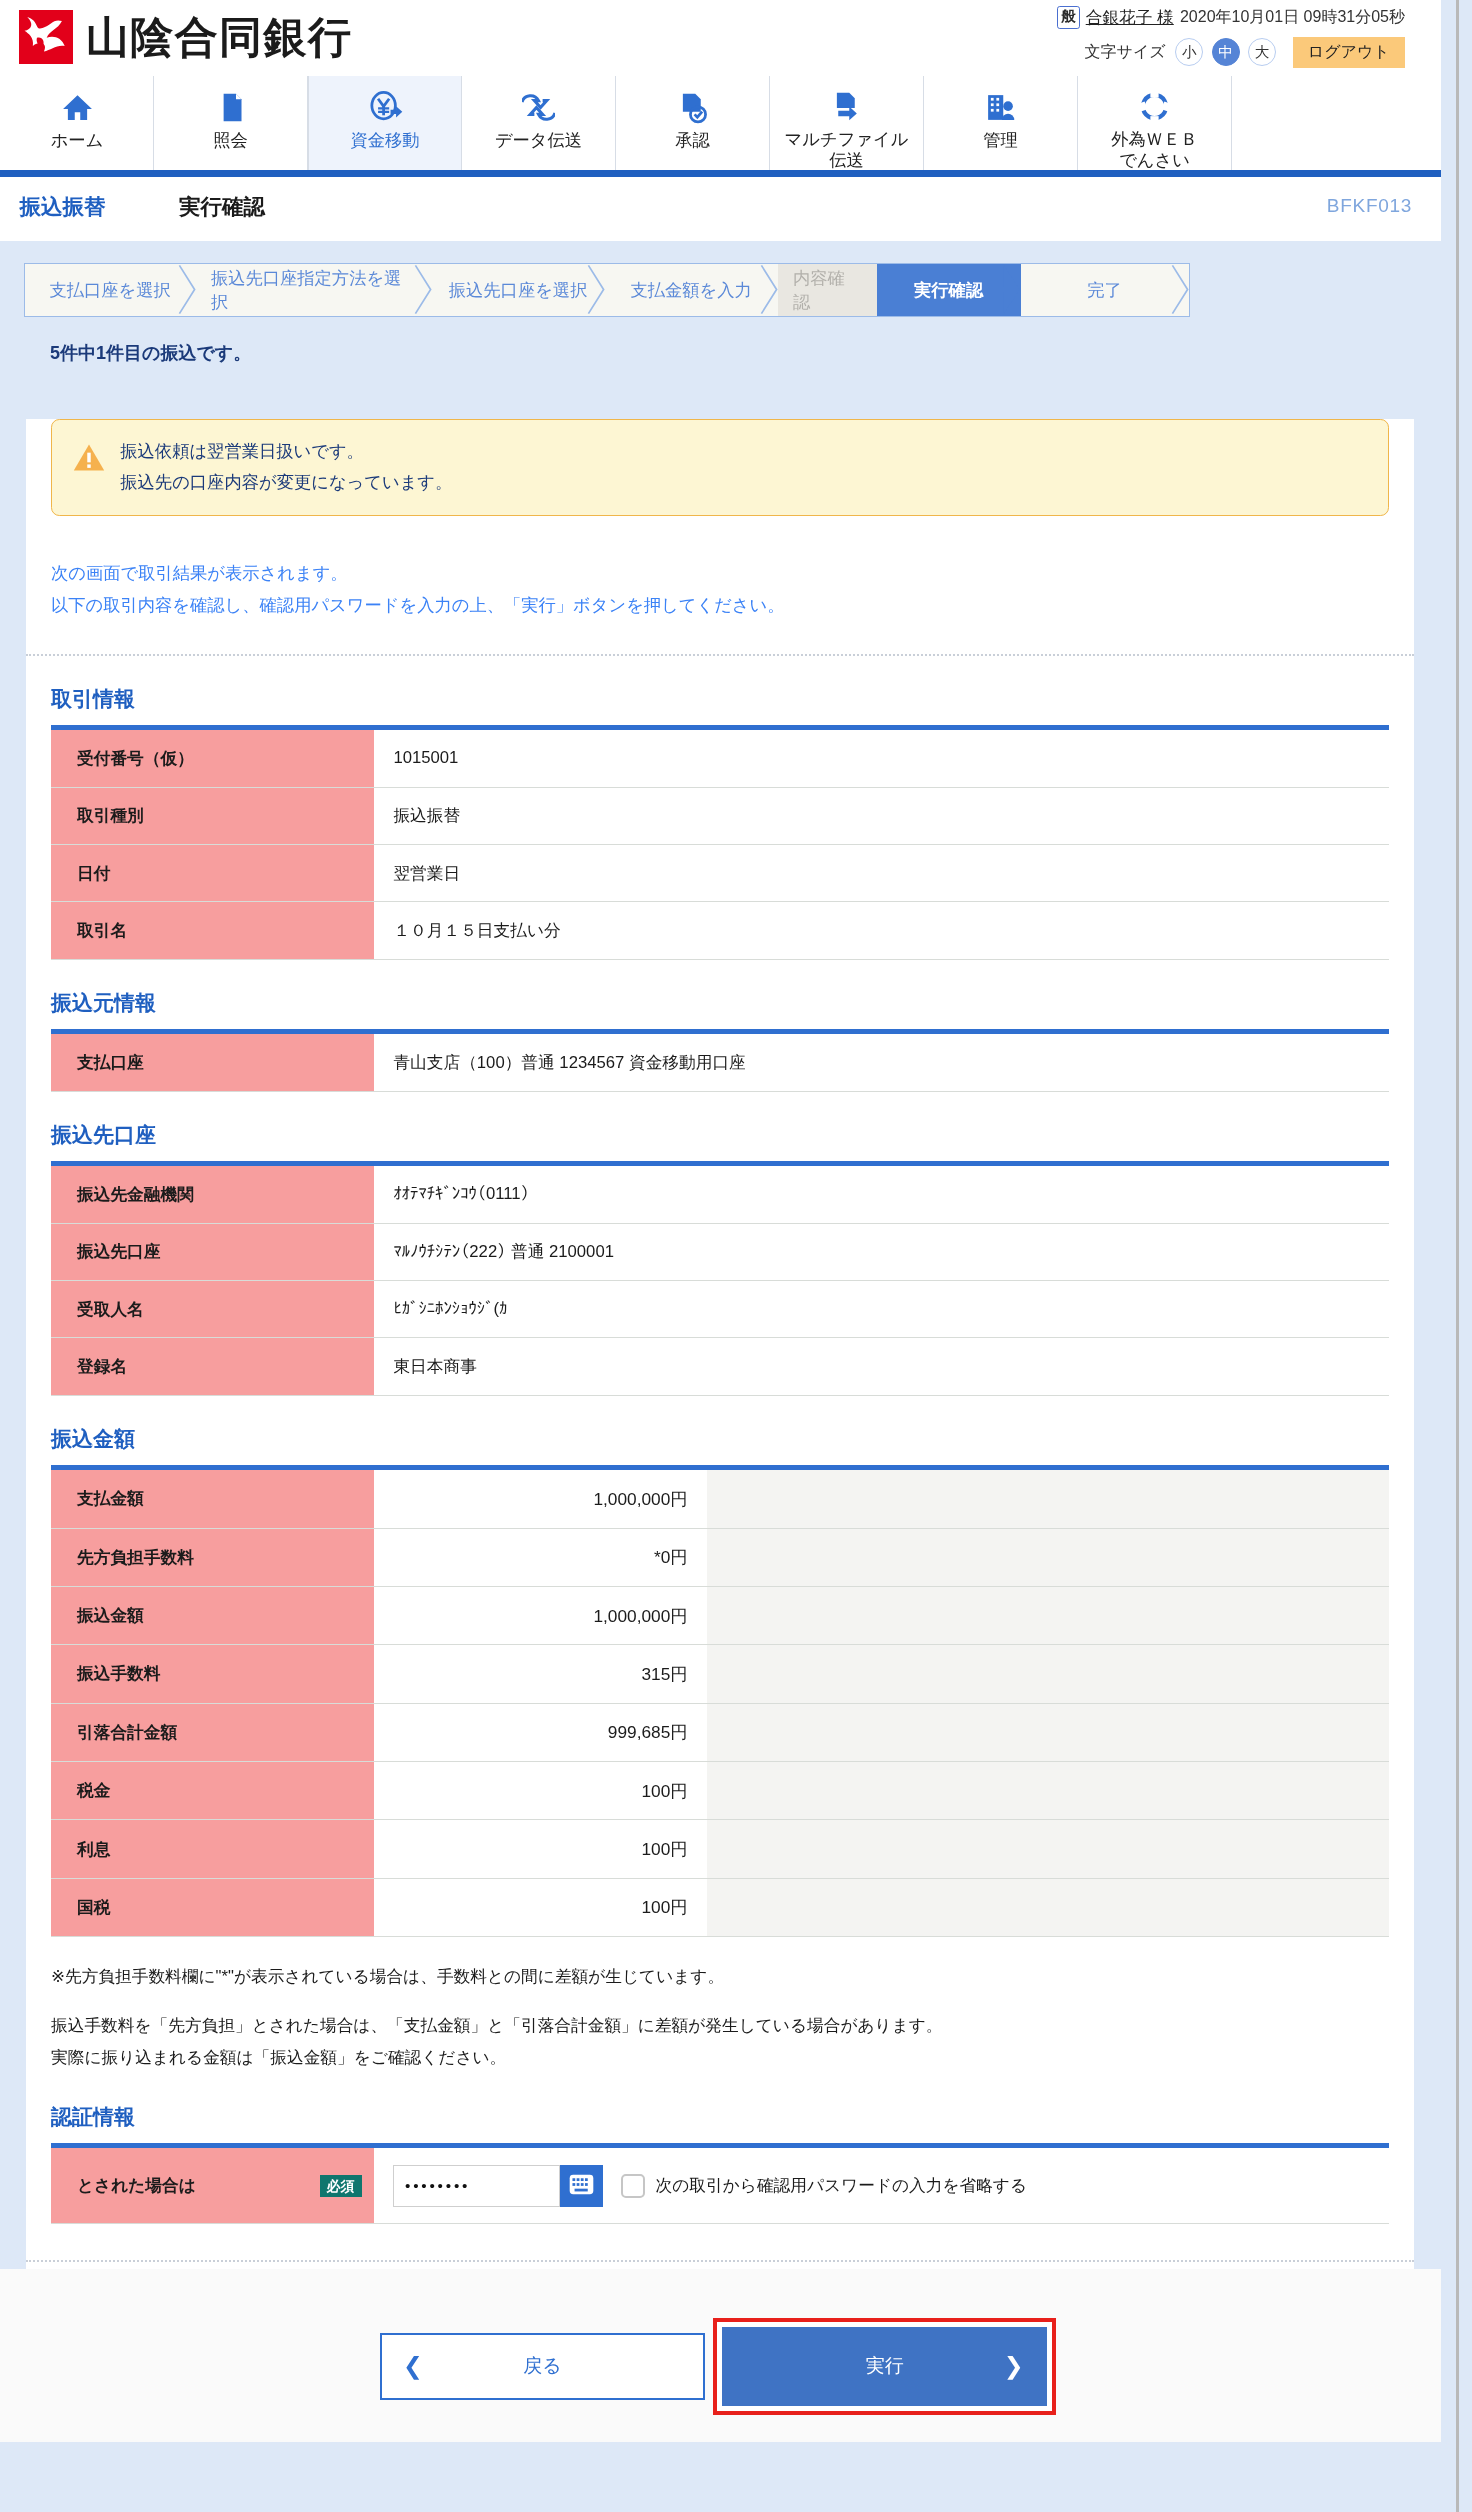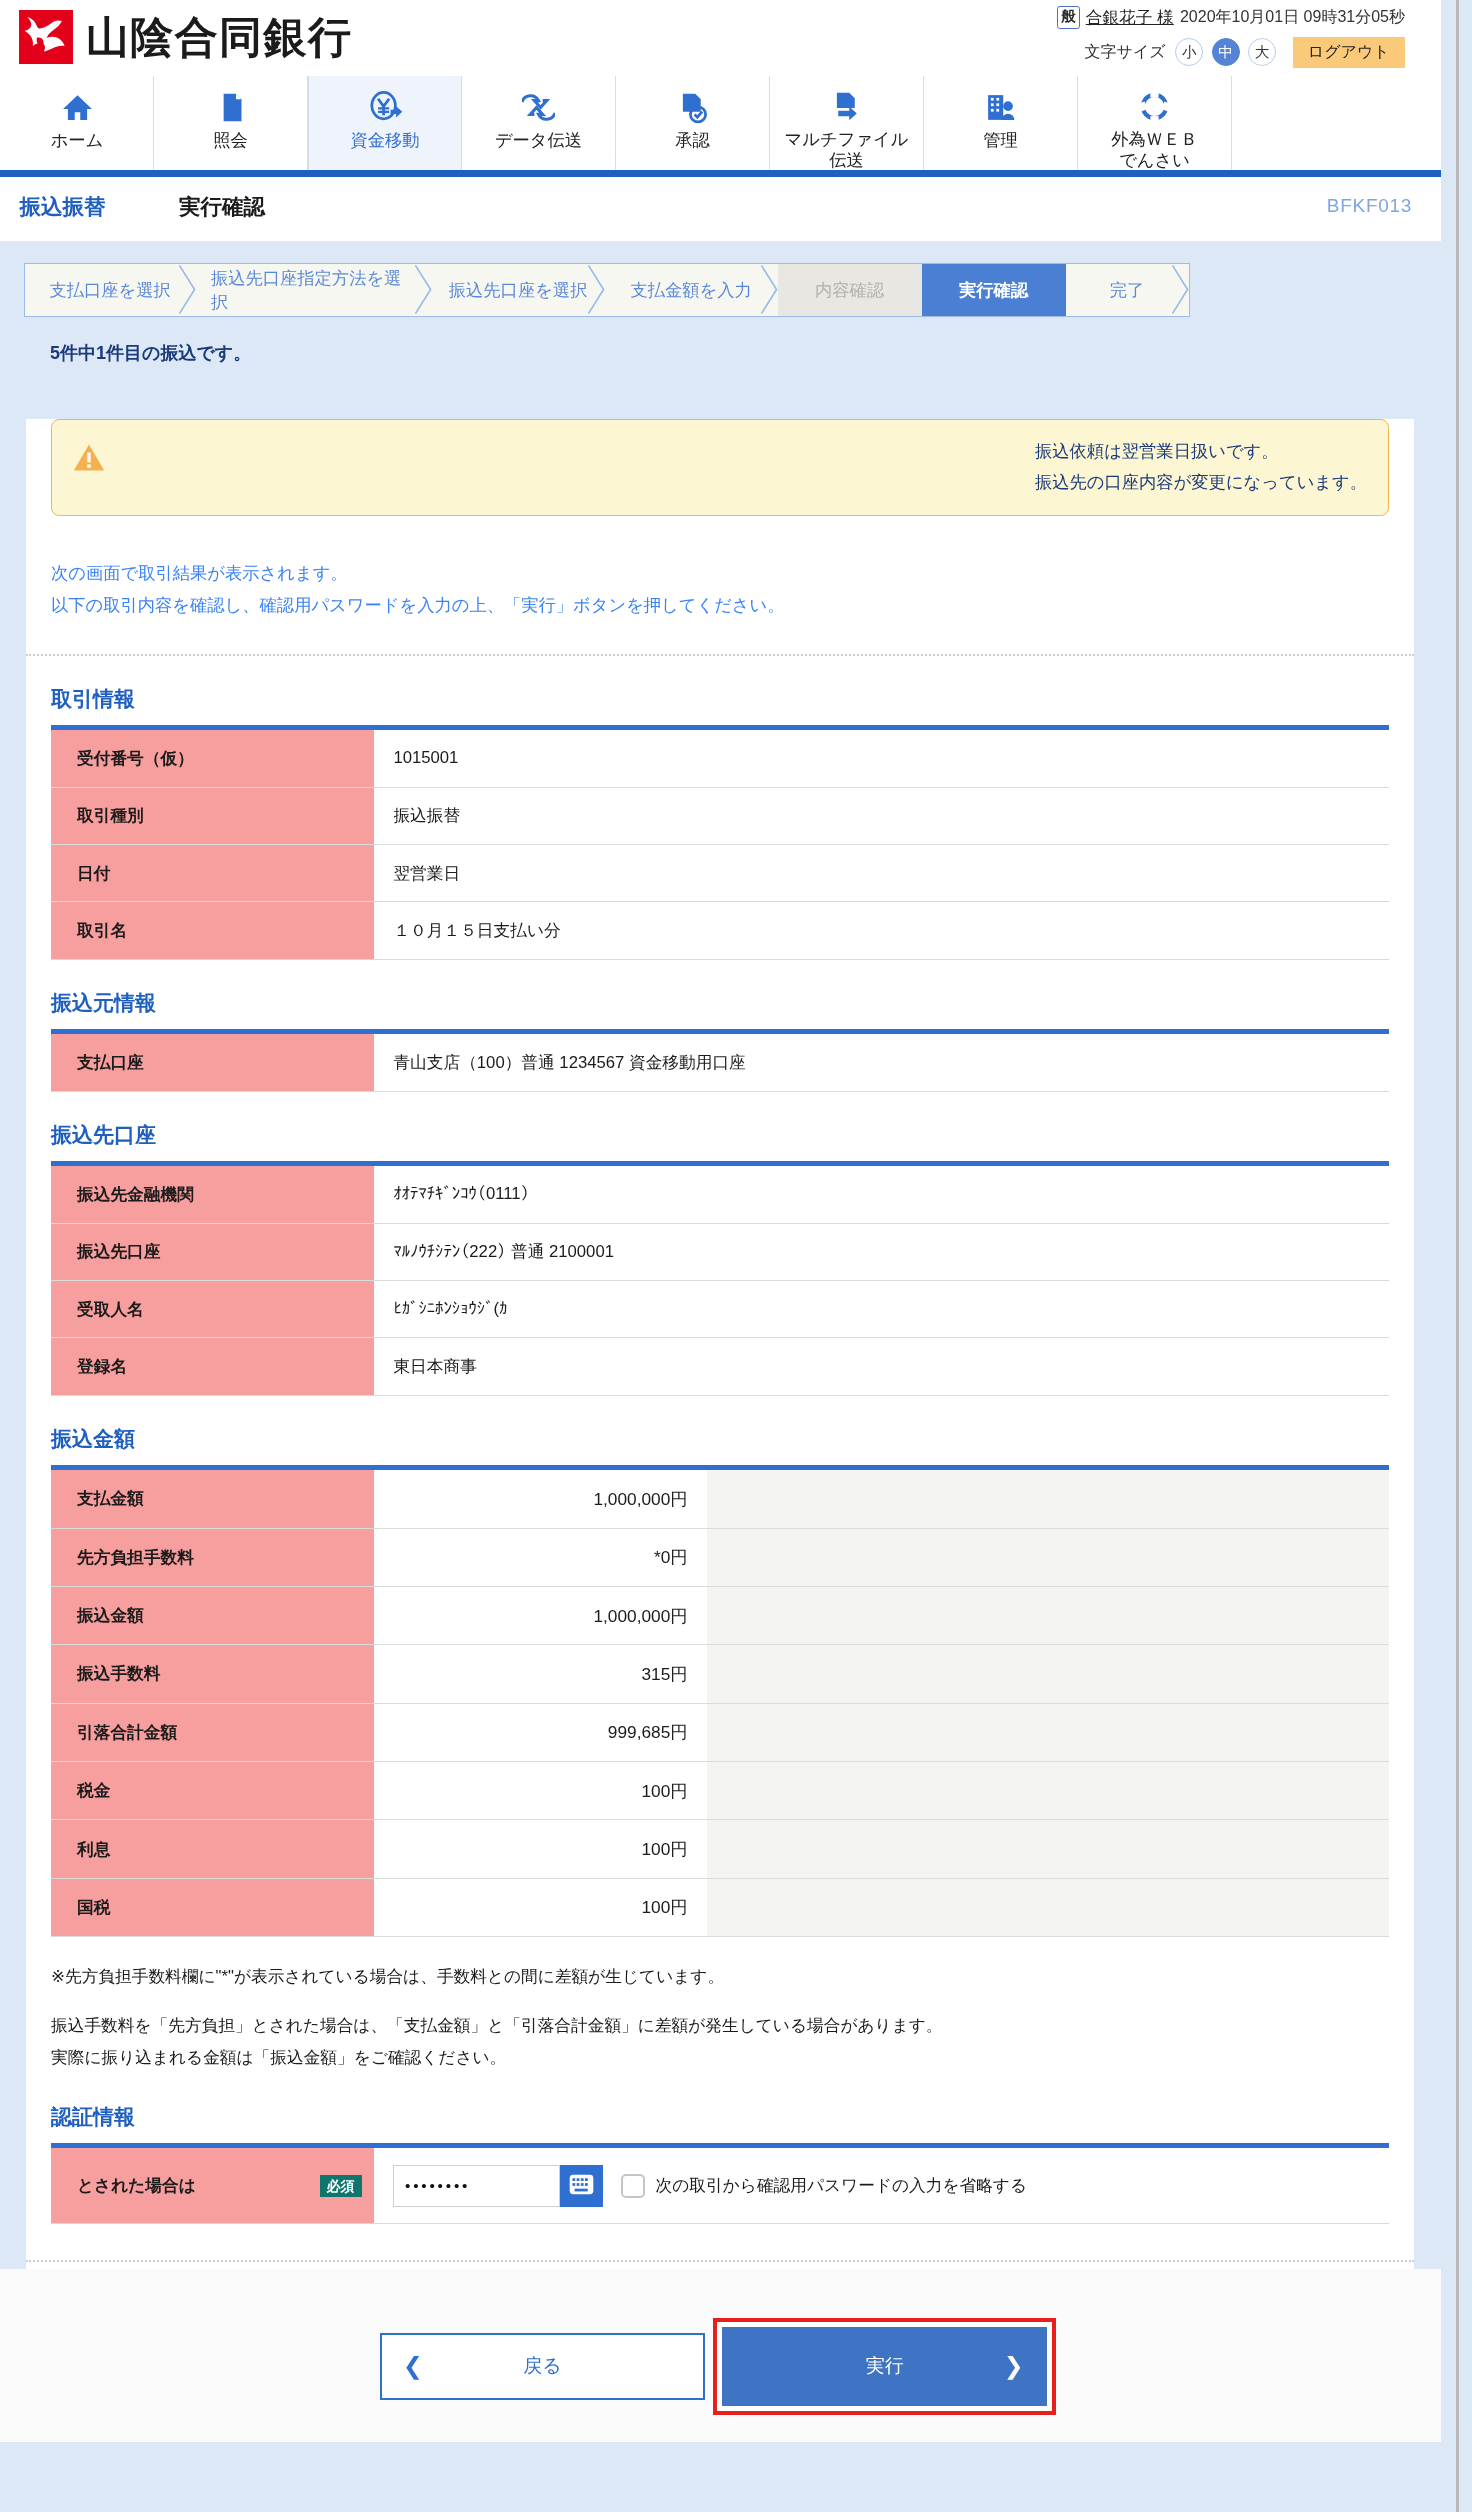--- a/index.html
+++ b/index.html
@@ -63,33 +63,33 @@
           font-size:17.3px; color:#5b89d8; padding:0 15.3px; background:#f7f7f2; }
   .step .chev { position:absolute; right:-0.7px; top:0; bottom:0; width:18px; }
   .step .chev svg { display:block; }
   .step.done { color:#5b89d8; }
   .step.disabled { background:#e9e7e1; color:#b2b0ab; }
   .step.current { background:#4a7fd4; color:#fff; font-weight:600; }
   .steps .s1 { width:171px; }
   .steps .s2 { width:236px; }
   .steps .s3 { width:173px; }
   .steps .s4 { width:173px; }
-  .steps .s5 { width:144px; }
+  .steps .s5 { width:99px; }
   .steps .s6 { width:144px; }
   .steps .s7 { flex:1; }
 
   .countline { margin:23.6px 0 0 50px; font-size:18px; font-weight:700; color:#1b3a7a; }
   .bandpad { height:28px; }
 
   
   .card { position:relative; margin:0 0 0 26px; width:1388px; background:#fff; padding:0 0 7px 0; }
 
   
   .warn { margin:26px 25px 0 25px; background:#fdf6d3; border:1.4px solid #f0b64a; border-radius:8.3px;
-          padding:16.7px 21px 18px 21px; display:flex; gap:15.3px; align-items:flex-start;justify-content:space-between; }
+          padding:16.7px 21px 18px 21px; display:flex; gap:15.3px; align-items:flex-start; }
   .warn-ico { flex:0 0 auto; margin-top:7px; }
   .warn-lines { }
   .warn-lines div { font-size:17.3px; color:#1b3a7a; line-height:1.75; }
 
   .lead { margin:42px 25px 0 25px; }
   .lead div { font-size:17.3px; color:#3b82f6; line-height:1.85; }
 
   .hr-dot { margin:32px 0 0 0; border:0; border-top:2.1px dotted #c9cfd8; }
 
   

